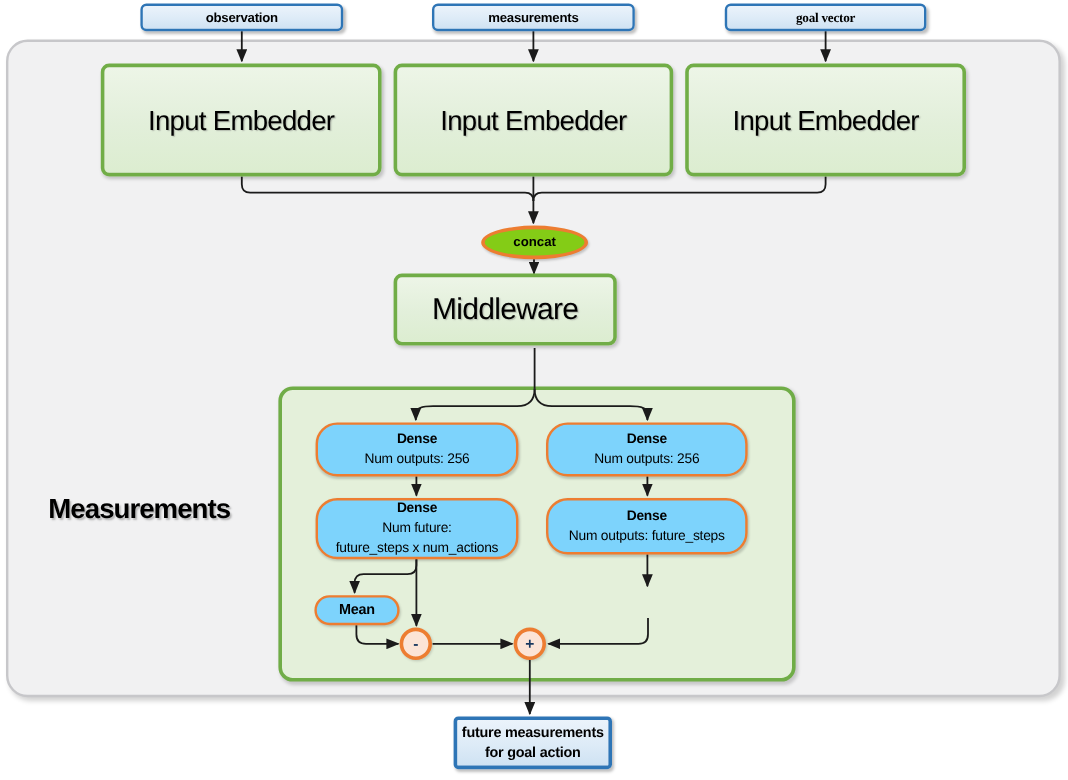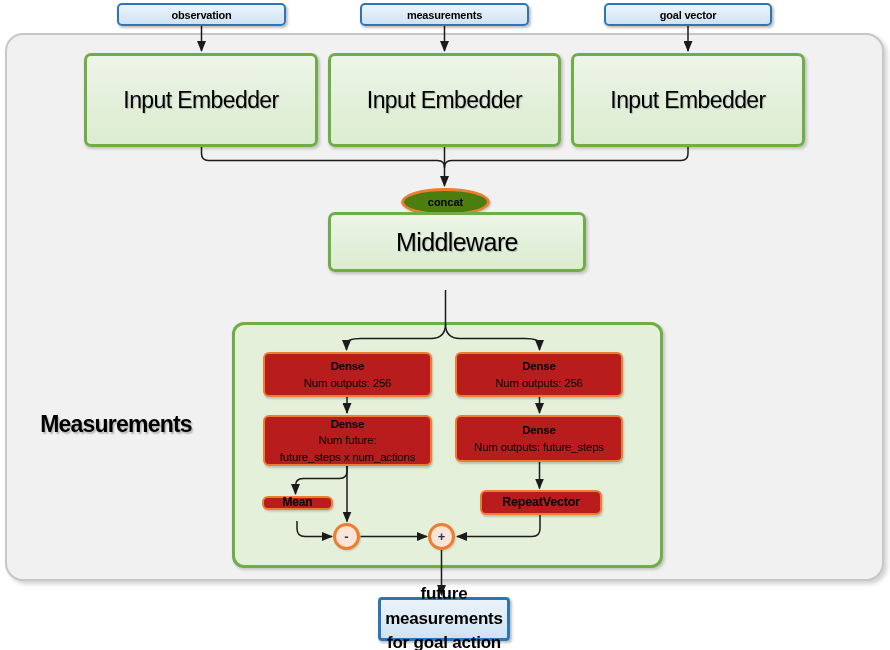--- a/index.html
+++ b/index.html
@@ -23,21 +23,21 @@
     border:3px solid #71AD47;border-radius:7px;
     background:linear-gradient(180deg,#EDF5E7 0%,#E2EFDA 55%,#DCEDD0 100%);
     box-shadow:1.5px 2px 3px rgba(0,0,0,.2);
   }
   .big{
     font-weight:normal;letter-spacing:-0.6px;
     text-shadow:1px 1px 1px rgba(110,110,110,.4);
   }
   
   .orange{
-    border:2.5px solid #ED7D31;border-radius:6px;background:#b91c1c;
+    border:2.5px solid #ED7D31;border-radius:18px;background:#7dd3fc;
     box-shadow:1px 1.5px 2px rgba(0,0,0,.18);
     font-size:11.5px;line-height:1.45;letter-spacing:-0.2px;
   }
   .orange .t{font-weight:bold;}
   .op{
     position:absolute;box-sizing:border-box;border:3px solid #ED7D31;border-radius:50%;
     background:#FCE4D6;display:flex;align-items:center;justify-content:center;
     font-weight:bold;font-size:13px;color:#17375E;box-shadow:1px 1px 2px rgba(0,0,0,.15);
   }
   .gray-container{
@@ -105,41 +105,41 @@
       <path d="M441.5 550 V 595" marker-end="url(#arr)"></path>
     </g>
   </svg>
 
   <div class="box blue" style="left:117px;top:3px;width:169px;height:23px;">
     <span>observation</span>
   </div>
   <div class="box blue" style="left:360px;top:3px;width:169px;height:23px;">
     <span>measurements</span>
   </div>
-  <div class="box blue" style="left:604px;top:3px;width:168px;height:23px;">
+  <div class="box blue" style="left:604px;top:3px;width:168px;height:23px;font-family:Liberation Serif, serif;">
     <span>goal vector</span>
   </div>
 
   <div class="box green" style="left:84px;top:53px;width:234px;height:94px;">
     <span class="big" style="font-size:23px;">Input Embedder</span>
   </div>
   <div class="box green" style="left:328px;top:53px;width:233px;height:94px;">
     <span class="big" style="font-size:23px;">Input Embedder</span>
   </div>
   <div class="box green" style="left:571px;top:53px;width:234px;height:94px;">
     <span class="big" style="font-size:23px;">Input Embedder</span>
   </div>
 
   <div class="box" style="left:401px;top:188px;width:89px;height:28px;border-radius:50%;
-       border:3px solid #ED7D31;background:#4d7c0f;box-shadow:1px 1.5px 2px rgba(0,0,0,.2);
+       border:3px solid #ED7D31;background:#84cc16;box-shadow:1px 1.5px 2px rgba(0,0,0,.2);
        font-weight:bold;font-size:11px;">
     <span>concat</span>
   </div>
 
-  <div class="box green" style="left:328px;top:212px;width:258px;height:60px;">
+  <div class="box green" style="left:328px;top:228px;width:186px;height:60px;">
     <span class="big" style="font-size:25px;">Middleware</span>
   </div>
 
   <div class="head-label">
     <div>Measurements</div>
   </div>
 
   <div class="box orange" style="left:263px;top:352px;width:169px;height:45px;">
     <div class="t">Dense</div>
     <div>Num outputs: 256</div>
@@ -151,33 +151,30 @@
   <div class="box orange" style="left:263px;top:415px;width:169px;height:51px;">
     <div class="t">Dense</div>
     <div>Num future:</div>
     <div>future_steps x num_actions</div>
   </div>
   <div class="box orange" style="left:455px;top:415px;width:168px;height:47px;">
     <div class="t">Dense</div>
     <div>Num outputs: future_steps</div>
   </div>
 
-  <div class="box orange" style="left:262px;top:496px;width:71px;height:14px;">
+  <div class="box orange" style="left:262px;top:496px;width:71px;height:25px;">
     <span class="t" style="font-size:12px;">Mean</span>
-  </div>
-  <div class="box orange" style="left:480px;top:490px;width:122px;height:25px;">
-    <span class="t" style="font-size:12.5px;">RepeatVector</span>
   </div>
 
   <div class="op" style="left:333px;top:523px;width:27px;height:27px;">
     <span>-</span>
   </div>
   <div class="op" style="left:428px;top:523px;width:27px;height:27px;">
     <span>+</span>
   </div>
 
   <div class="box blue" style="left:378px;top:597px;width:132px;height:44px;border-width:3px;
-       border-radius:4px;font-size:17px;line-height:1.45;">
+       border-radius:4px;font-size:12px;line-height:1.45;">
     <div>future measurements</div>
     <div>for goal action</div>
   </div>
 
 </div>
 
 </body></html>

